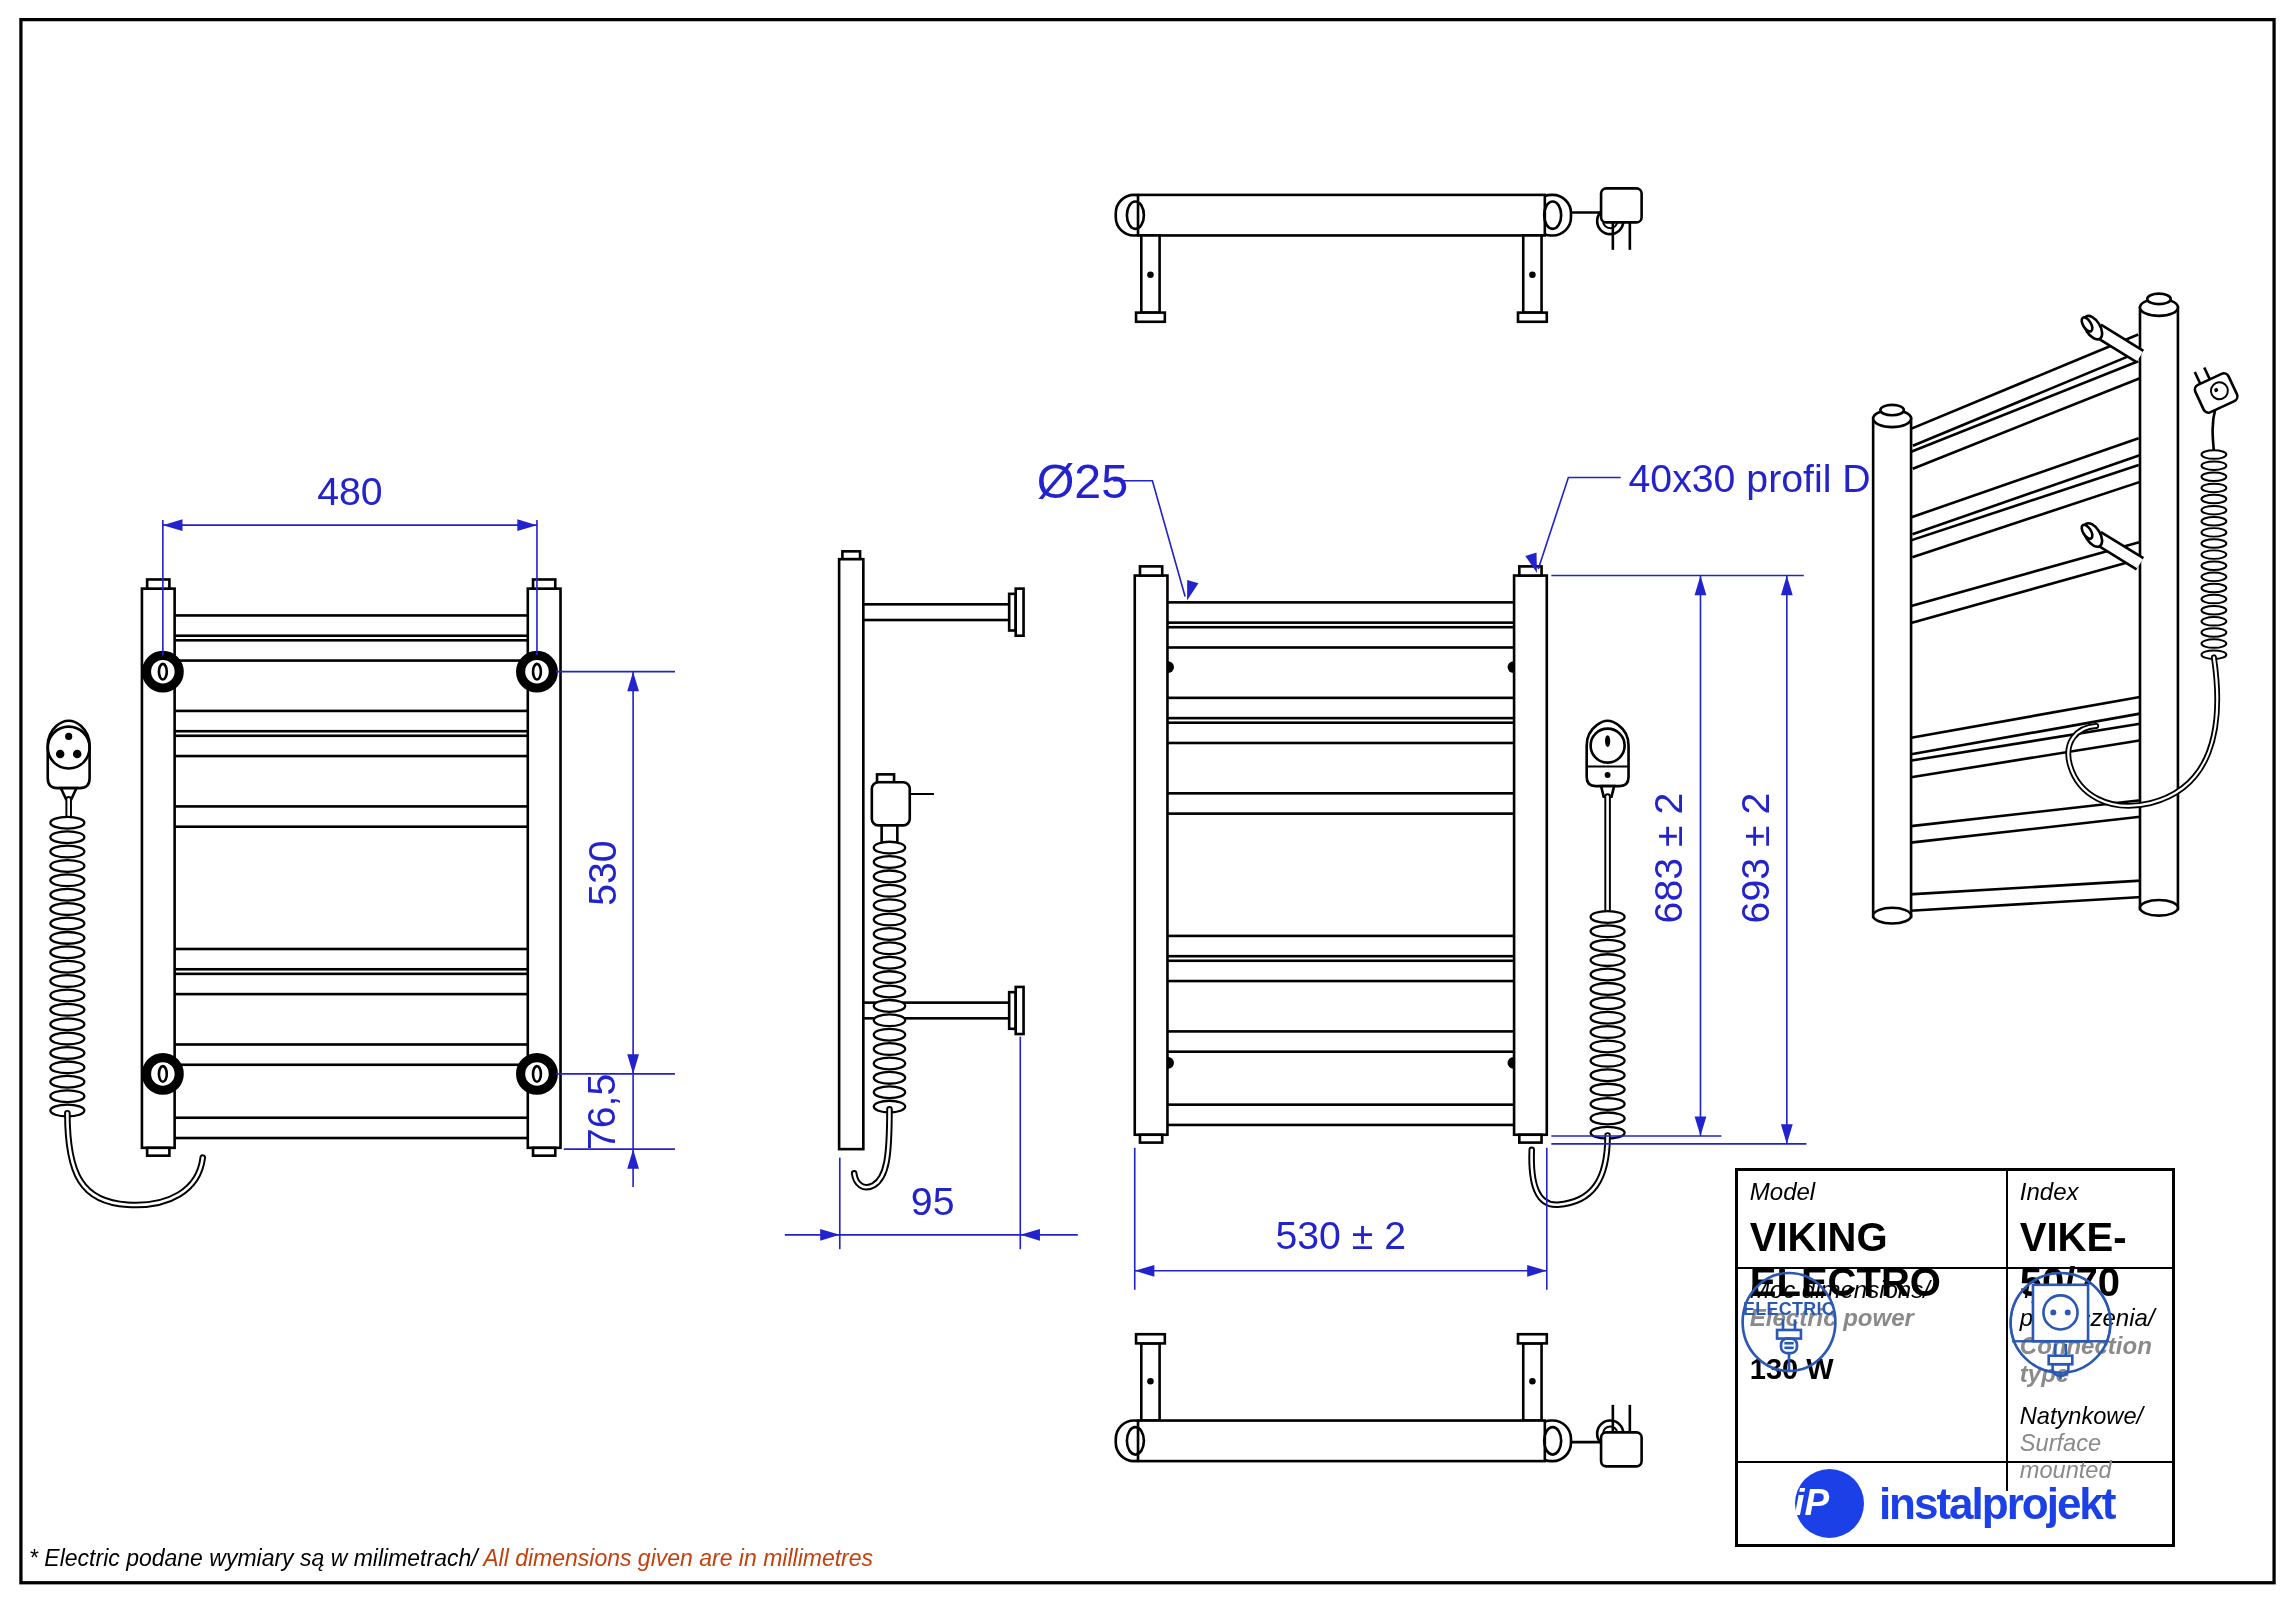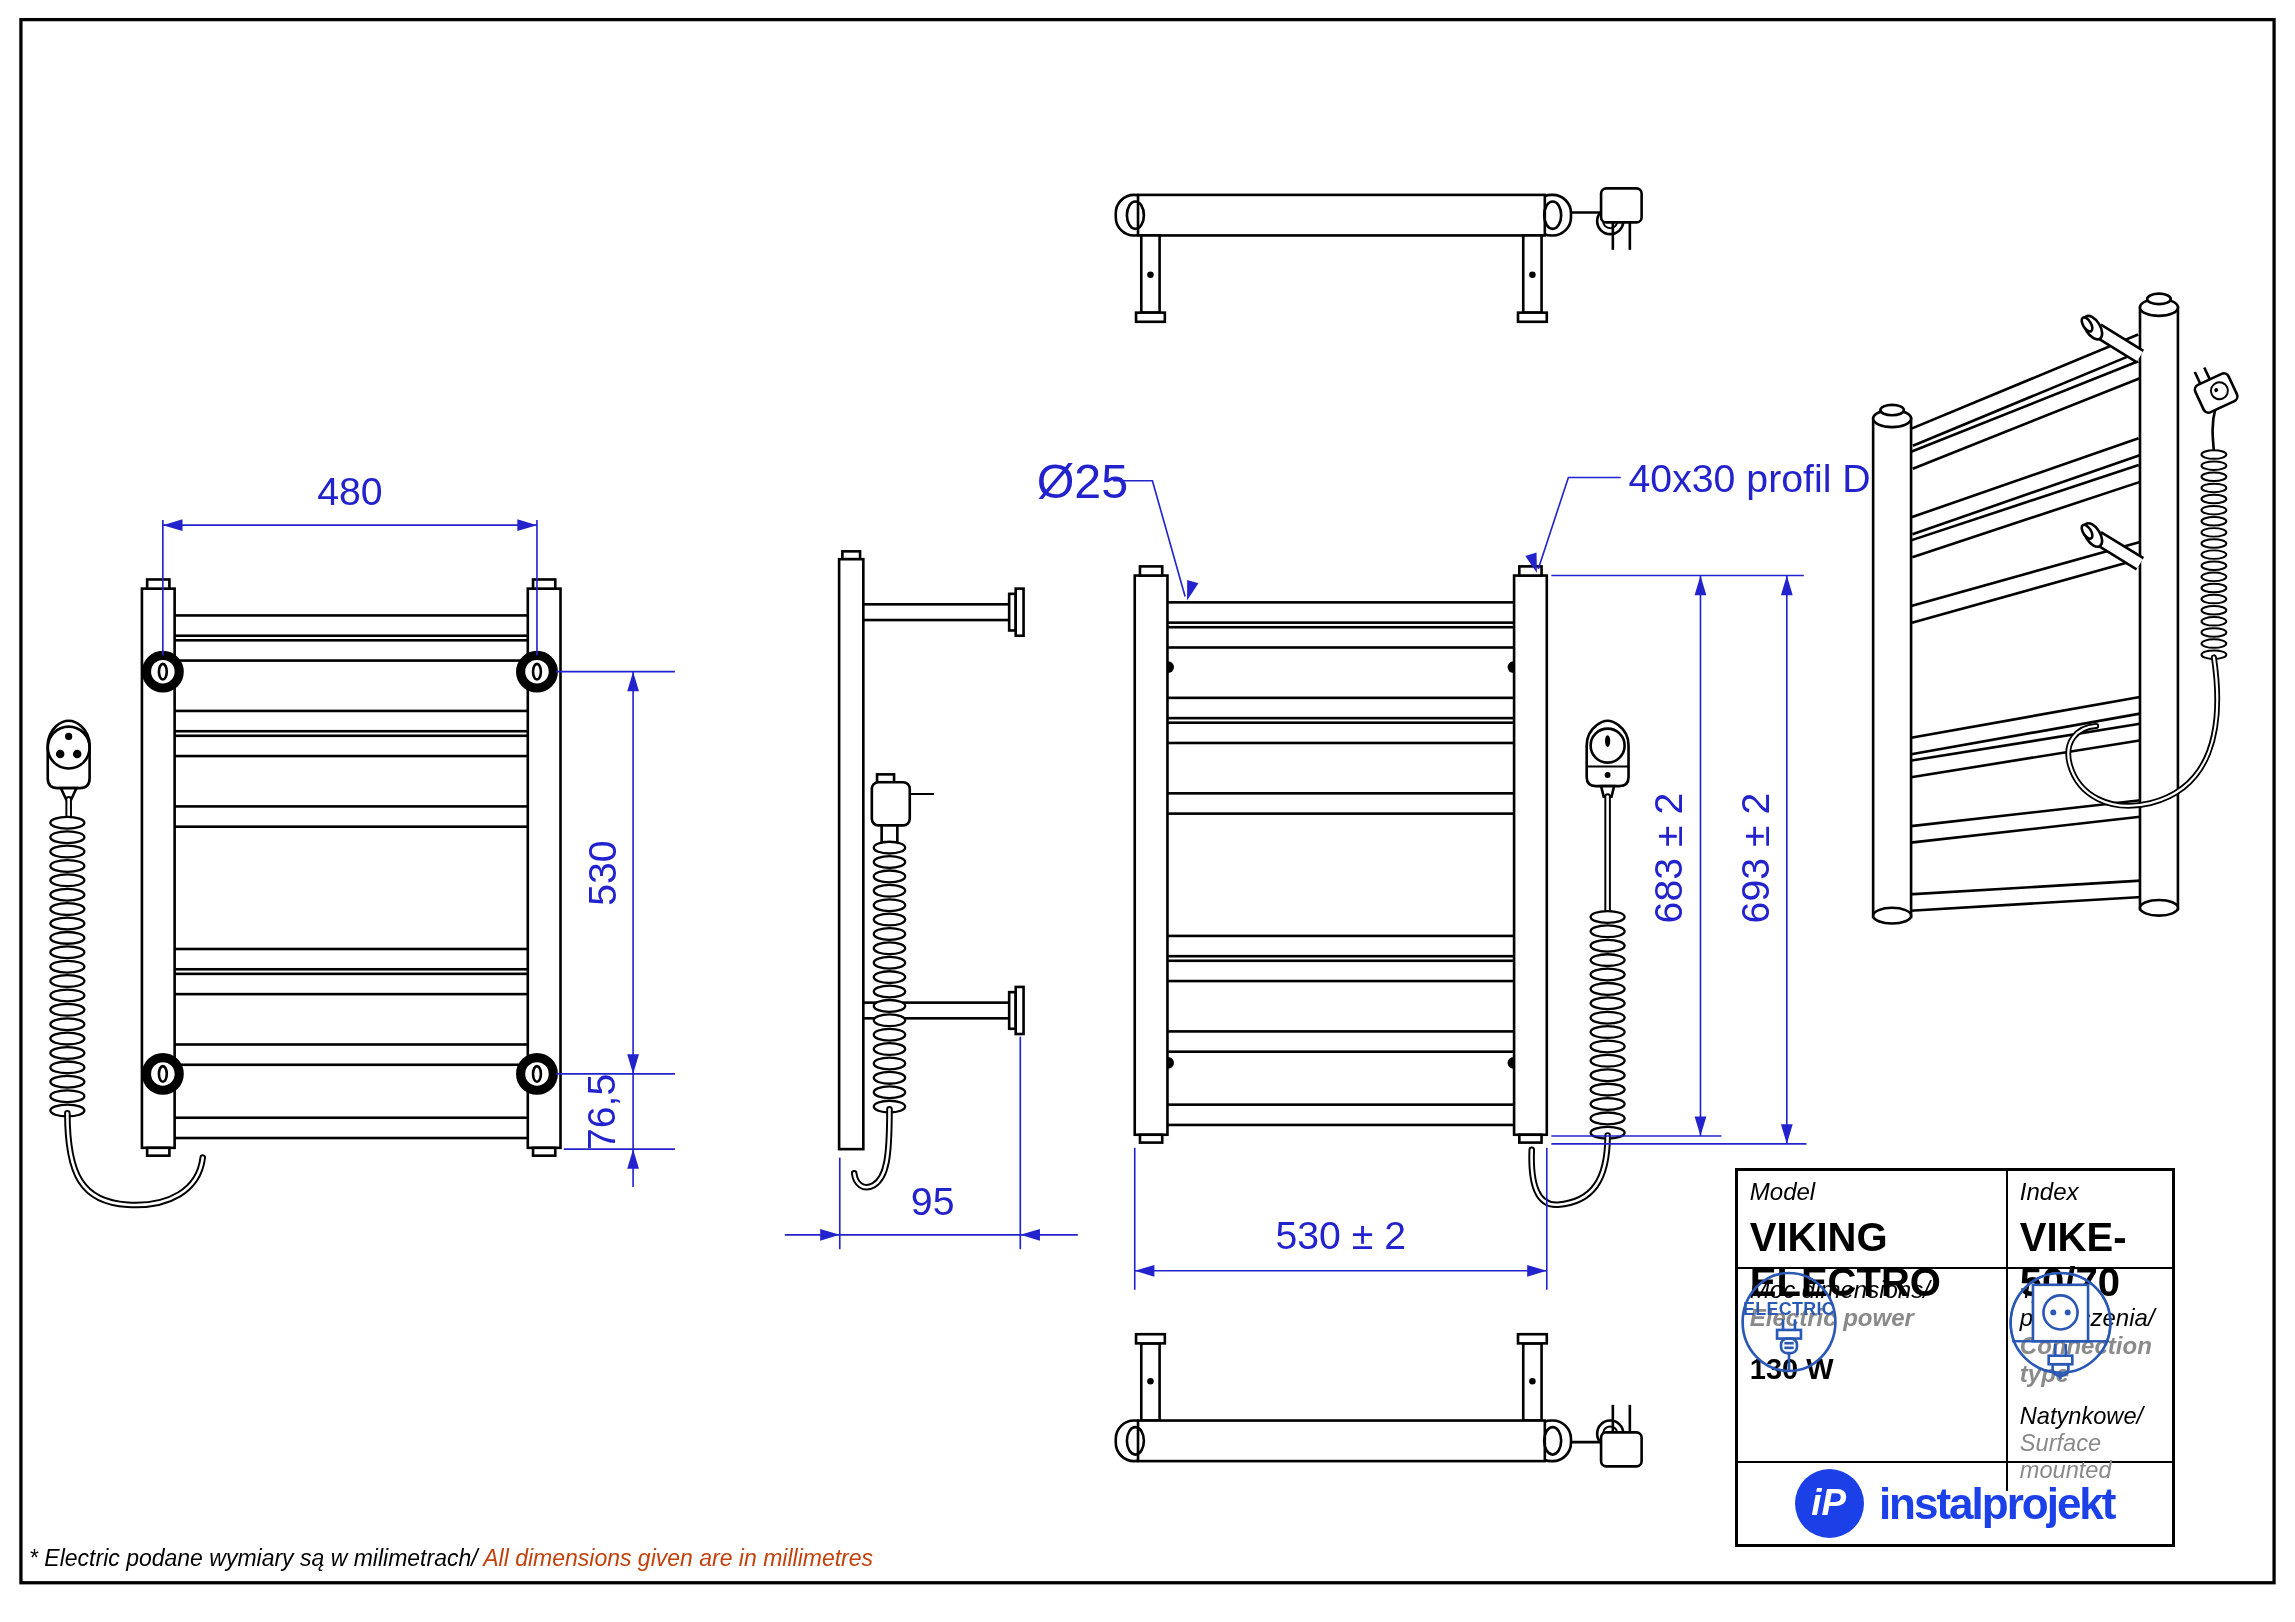--- a/index.html
+++ b/index.html
@@ -26,21 +26,21 @@
   .tb-cell.right{border-left:2.6px solid #000;}
   .lbl{font-style:italic;font-size:24px;color:#000;}
   .lbl .en{color:#8a8a8a;font-weight:bold;}
   .big-val{font-weight:bold;font-size:40px;margin-top:9.2px;letter-spacing:0px;}
   .icon-wrap{display:flex;justify-content:center;margin-top:6.5px;}
   .power-val{font-weight:bold;font-size:29px;margin-top:15px;}
   .conn-val{font-style:italic;font-size:23.6px;margin-top:9.2px;}
   .conn-val .en{color:#8a8a8a;}
   .tb-logo{display:flex;align-items:center;justify-content:center;gap:14.4px;border-bottom:none;}
   .logo-badge{width:69px;height:69px;border-radius:50%;background:var(--logo,#1c40e8);
-      display:flex;align-items:center;justify-content:center;}
+      display:flex;align-items:center;justify-content:flex-start;}
   .logo-badge span{color:#fff;font-weight:bold;font-style:italic;font-size:37px;
       transform:translate(-1.3px,-1.3px);}
   .logo-word{color:var(--logo,#1c40e8);font-weight:bold;font-size:44px;letter-spacing:-2px;}
   
   .footnote{position:absolute;left:29px;top:1545px;font-style:italic;font-size:23px;color:#000;}
   .footnote .en{color:#c2410c;}
 </style>
 </head>
 <body>
 

